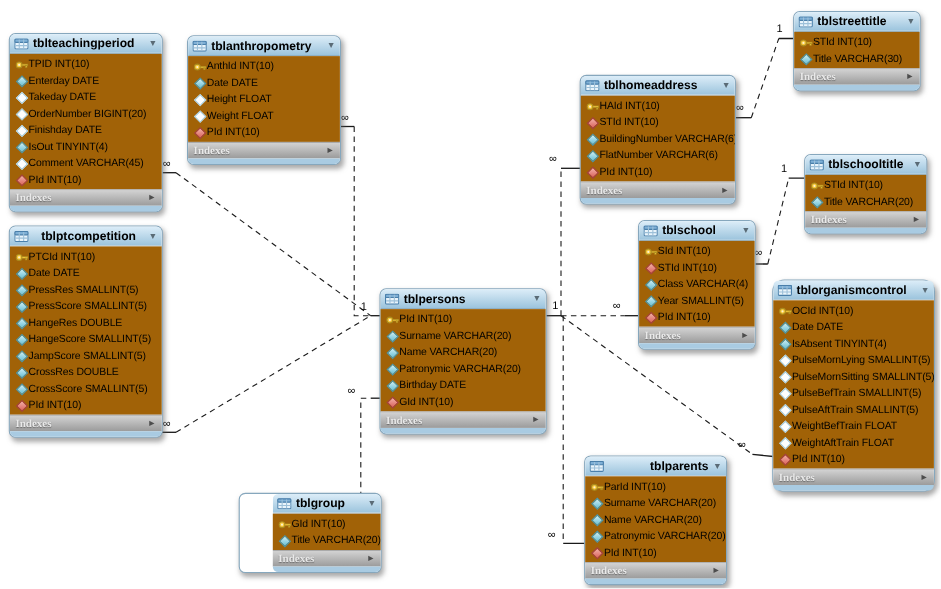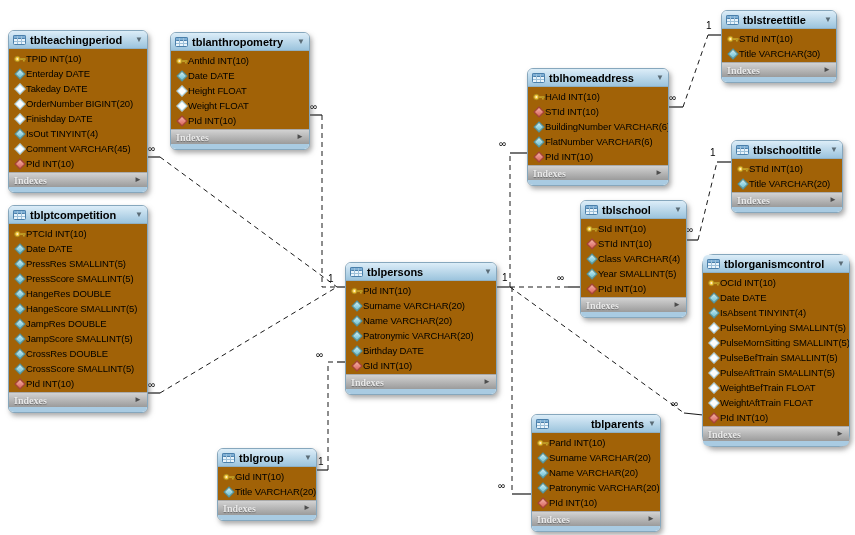--- a/index.html
+++ b/index.html
@@ -199,21 +199,21 @@
           </span>
           <span class="ftext">PId INT(10)</span>
         </div>
       </div>
       <div class="tbl-footer">
         <span>Indexes</span>
         <span class="footer-arrow">►</span>
       </div>
       <div class="tbl-strip"></div>
     </div>
-    <div class="tbl" style="left: 8px; top: 205px; width: 138px;">
+    <div class="tbl" style="left: 8px; top: 205px; width: 138px; text-align: center;">
       <div class="tbl-header">
         <svg width="13" height="10">
           <rect x="0.5" y="0.5" width="12" height="9" rx="1" fill="#e9f4fb" stroke="#4a7faa"></rect>
           <rect x="0.5" y="0.5" width="12" height="3" rx="1" fill="#7fb0d6" stroke="#4a7faa"></rect>
           <line x1="4.5" y1="1" x2="4.5" y2="9" stroke="#9dc0d9" stroke-width="1"></line>
           <line x1="8.5" y1="1" x2="8.5" y2="9" stroke="#9dc0d9" stroke-width="1"></line>
           <line x1="1" y1="6.5" x2="12" y2="6.5" stroke="#9dc0d9" stroke-width="1"></line>
         </svg>
         <span class="tbl-name">tblptcompetition</span>
         <span class="tbl-arrow">▼</span>
@@ -257,26 +257,20 @@
         <div class="row">
           <span class="ficon">
             <span class="dia filled"></span>
           </span>
           <span class="ftext">HangeScore SMALLINT(5)</span>
         </div>
         <div class="row">
           <span class="ficon">
             <span class="dia filled"></span>
           </span>
-          <span class="ftext">JampRes DOUBLE</span>
-        </div>
-        <div class="row">
-          <span class="ficon">
-            <span class="dia filled"></span>
-          </span>
           <span class="ftext">JampScore SMALLINT(5)</span>
         </div>
         <div class="row">
           <span class="ficon">
             <span class="dia filled"></span>
           </span>
           <span class="ftext">CrossRes DOUBLE</span>
         </div>
         <div class="row">
           <span class="ficon">
@@ -351,21 +345,21 @@
           </span>
           <span class="ftext">GId INT(10)</span>
         </div>
       </div>
       <div class="tbl-footer">
         <span>Indexes</span>
         <span class="footer-arrow">►</span>
       </div>
       <div class="tbl-strip"></div>
     </div>
-    <div class="tbl" style="left: 217px; top: 448px; width: 98px;">
+    <div class="tbl" style="left: 217px; top: 448px; width: 98px; padding-left: 30px;">
       <div class="tbl-header">
         <svg width="13" height="10">
           <rect x="0.5" y="0.5" width="12" height="9" rx="1" fill="#e9f4fb" stroke="#4a7faa"></rect>
           <rect x="0.5" y="0.5" width="12" height="3" rx="1" fill="#7fb0d6" stroke="#4a7faa"></rect>
           <line x1="4.5" y1="1" x2="4.5" y2="9" stroke="#9dc0d9" stroke-width="1"></line>
           <line x1="8.5" y1="1" x2="8.5" y2="9" stroke="#9dc0d9" stroke-width="1"></line>
           <line x1="1" y1="6.5" x2="12" y2="6.5" stroke="#9dc0d9" stroke-width="1"></line>
         </svg>
         <span class="tbl-name">tblgroup</span>
         <span class="tbl-arrow">▼</span>

